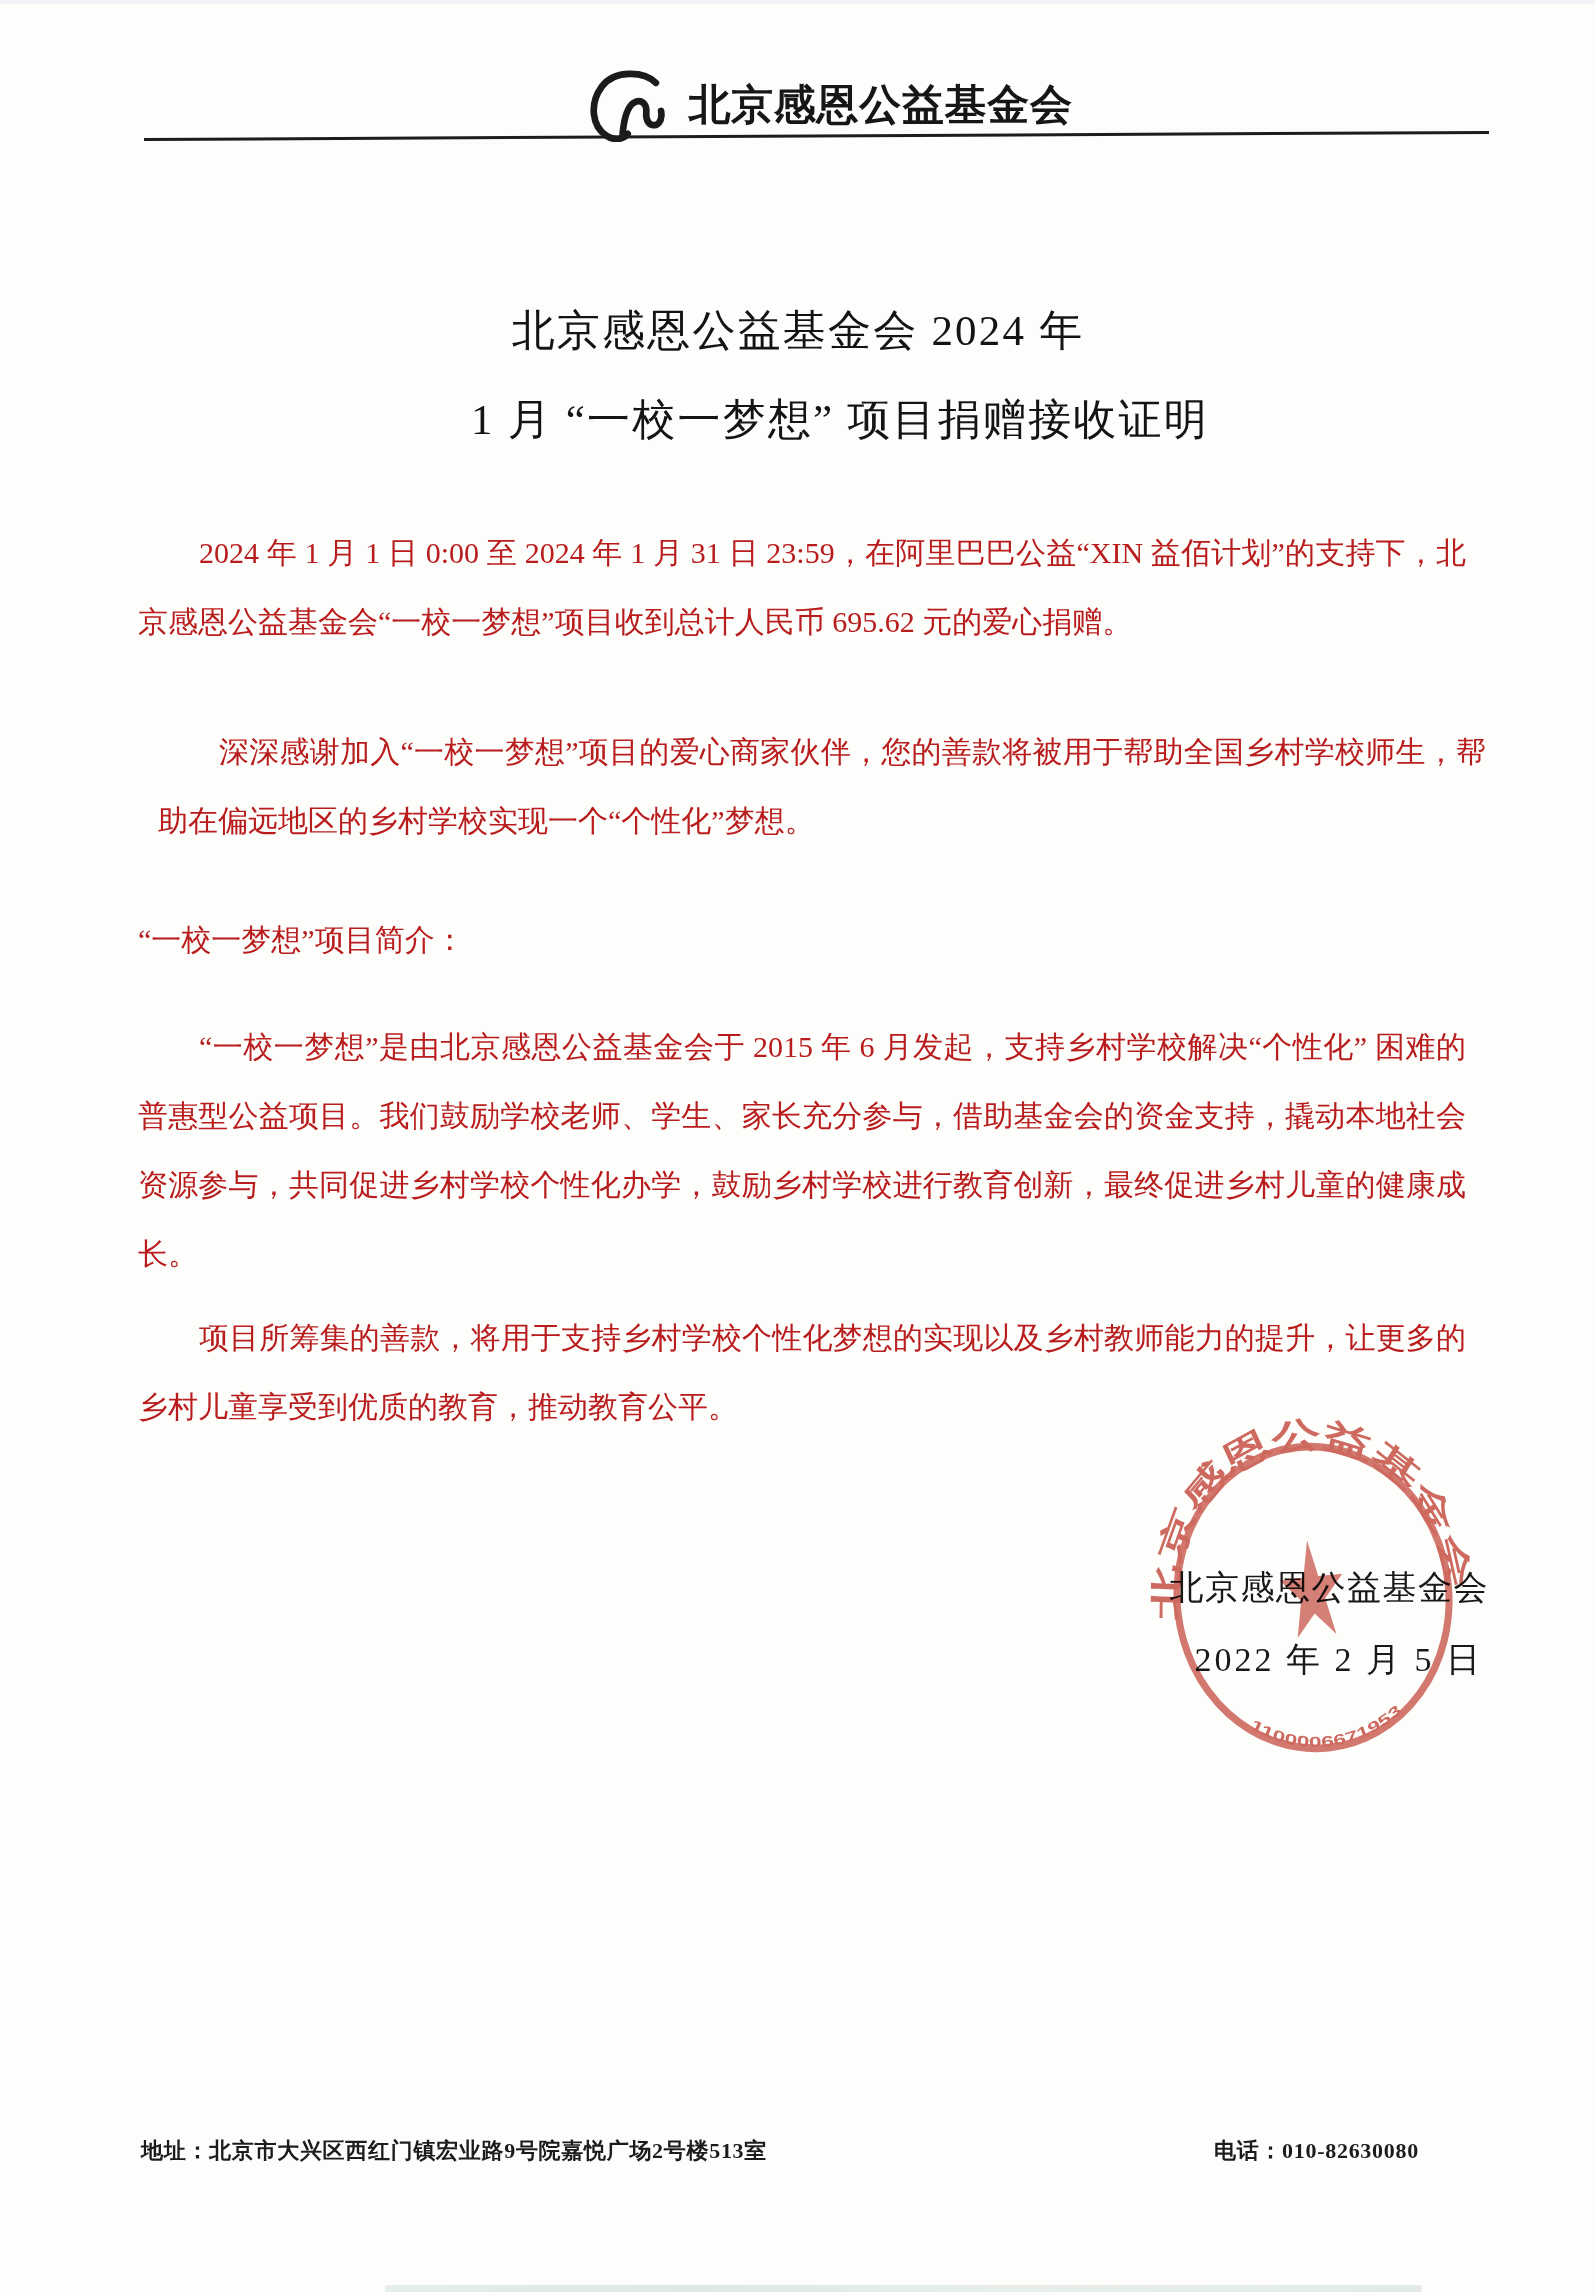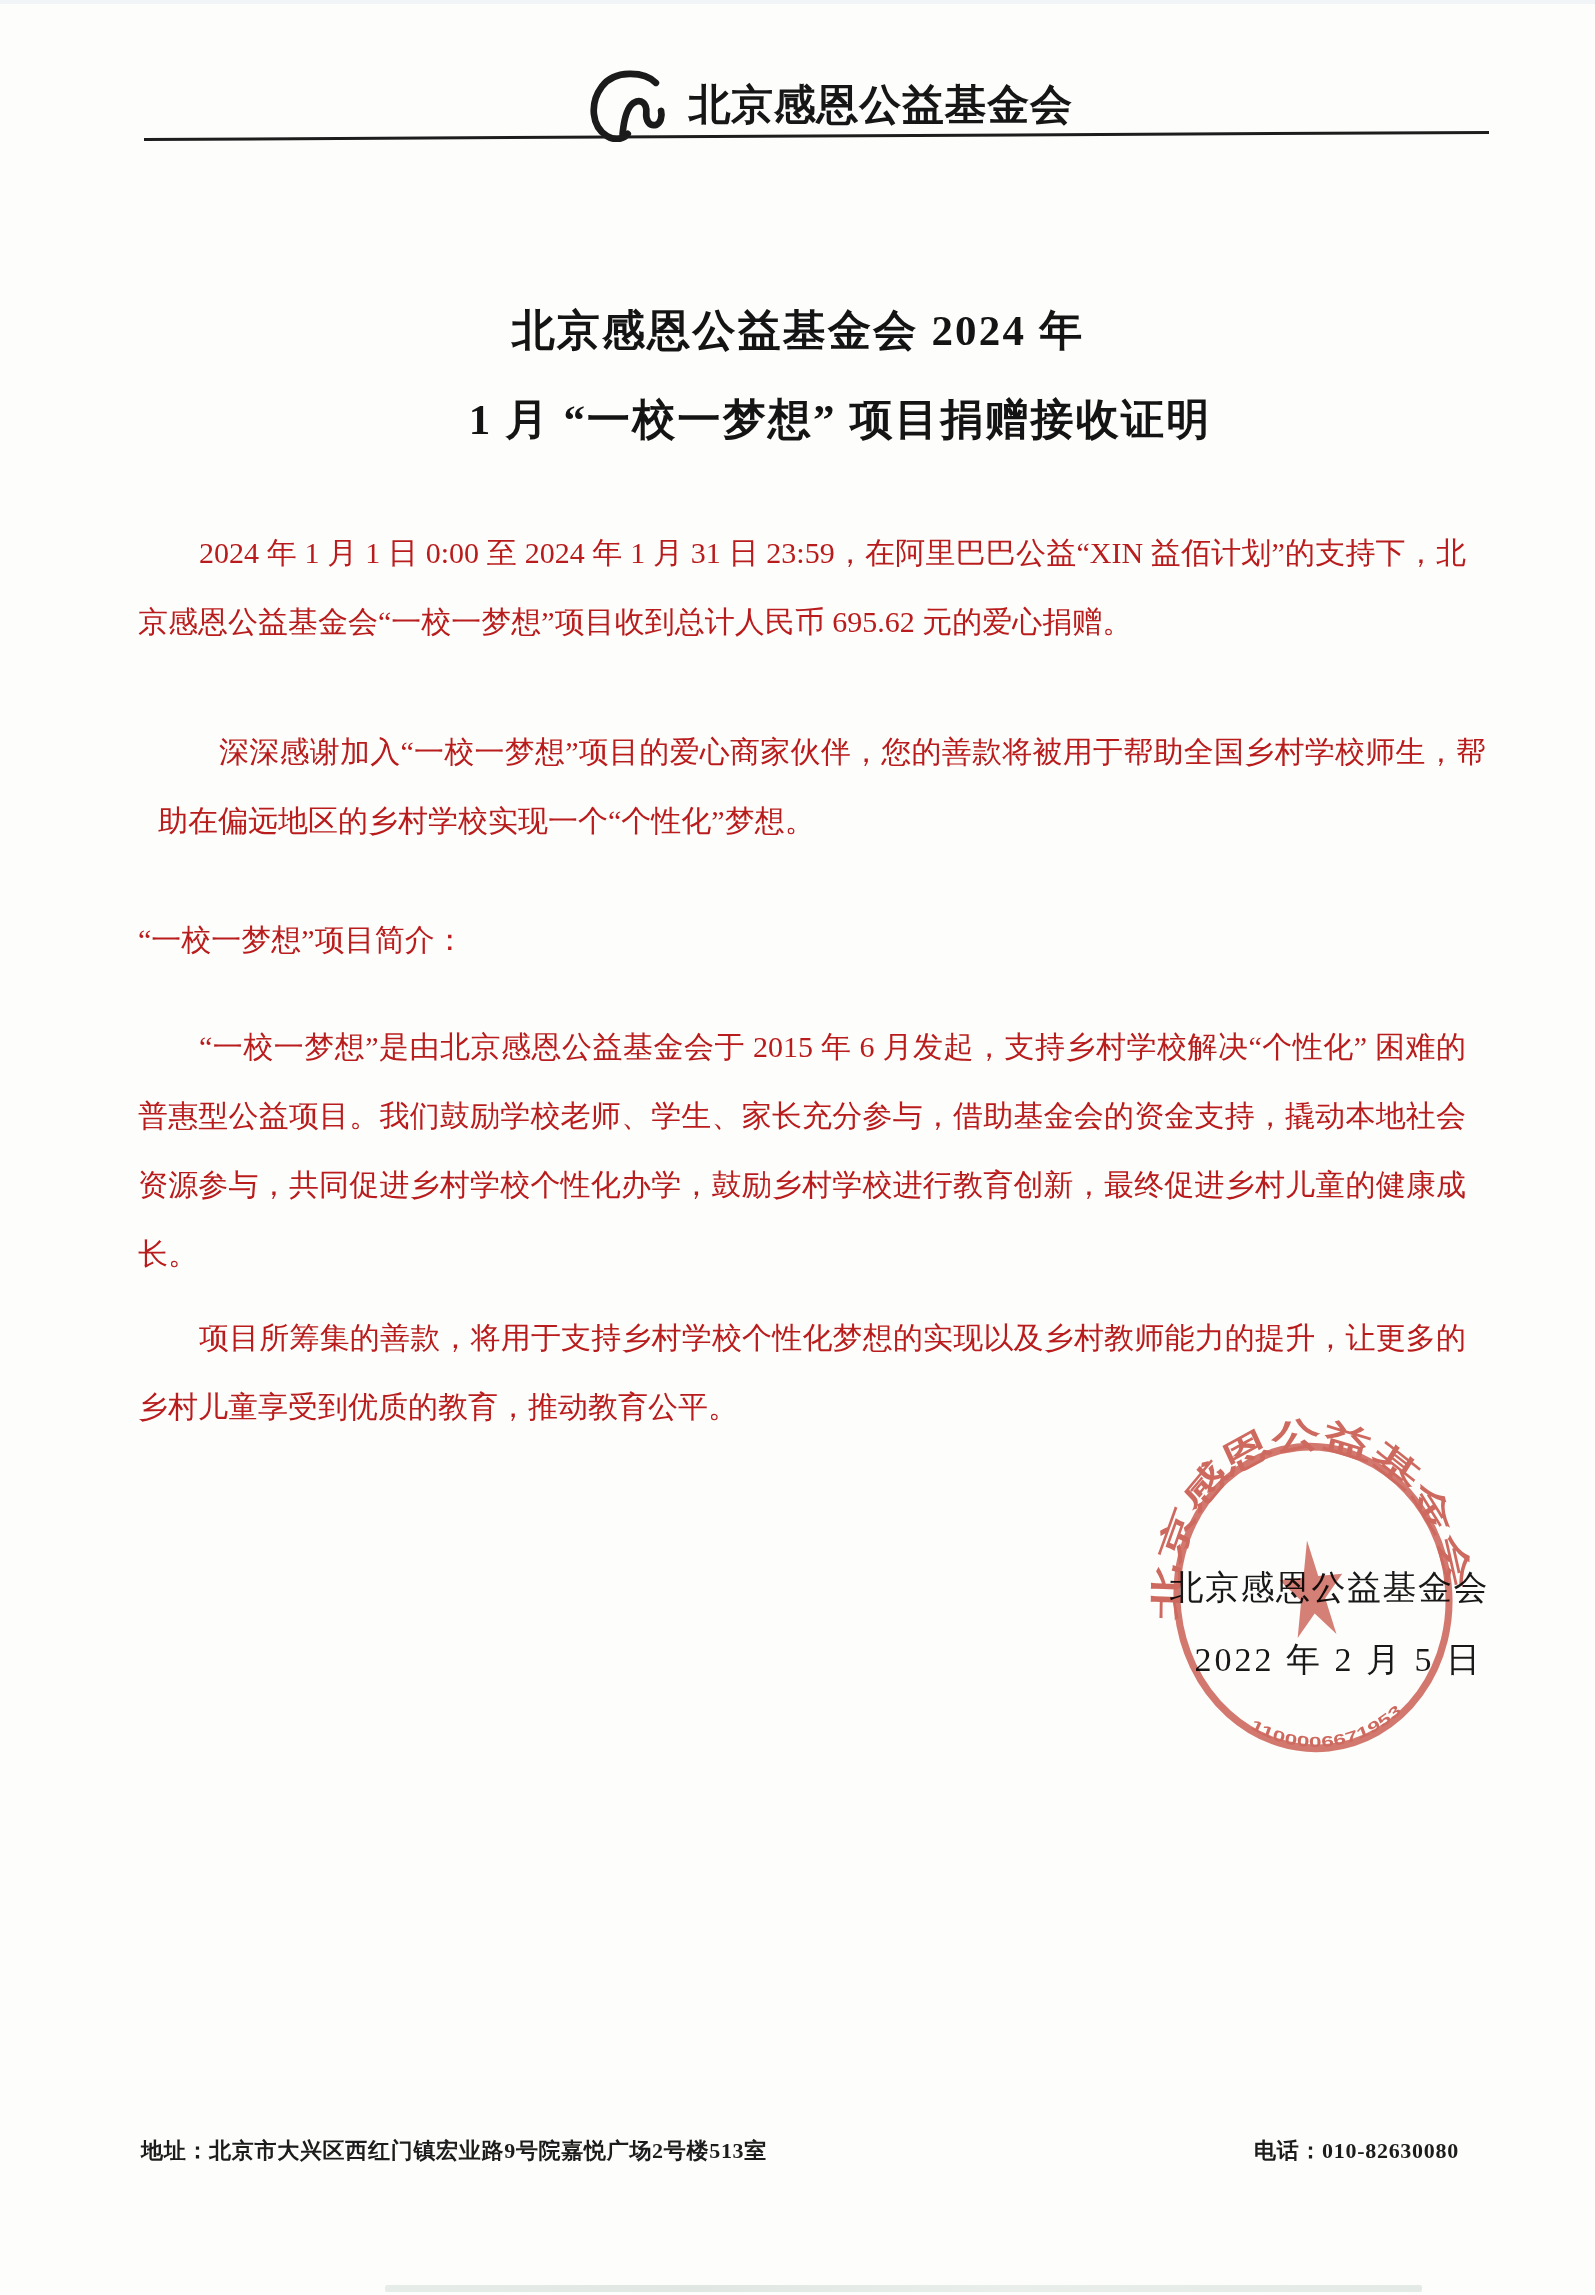--- a/index.html
+++ b/index.html
@@ -17,21 +17,21 @@
   .logo-mark{width:102px;height:74px;flex:0 0 auto;}
   .org-name{
     font-family:"Liberation Sans","DejaVu Sans",sans-serif;
     font-size:42px;font-weight:600;letter-spacing:0.7px;color:#161616;
     margin-left:7.4px;line-height:74px;white-space:nowrap;
   }
   .header-rule{position:absolute;top:138px;left:144px;width:1345px;height:3px;background:#1d1d1d;
     transform:rotate(-0.3deg);transform-origin:left center;}
   
   .doc-title{position:absolute;left:0;width:1596px;text-align:center;
-    font-size:43px;font-weight:700;color:#141414;letter-spacing:2.2px;white-space:nowrap;}
+    font-size:43px;font-weight:400;color:#141414;letter-spacing:2.2px;white-space:nowrap;}
   .title-1{top:302px;}
   .title-2{top:391px;padding-left:42px;}
   
   .para{position:absolute;left:138px;width:1328px;
     font-size:30px;line-height:69px;text-align:justify;color:#b91c1c;}
   .indent{text-indent:61px;}
   .p1{top:518px;}
   .p2{top:717px;margin-left:20px;}
   .sec-head{top:905px;text-align:left;}
   .p3{top:1012px;}
@@ -40,21 +40,21 @@
   .sign-block{position:absolute;right:107px;top:1568px;text-align:right;color:#181818;}
   .sign-org{font-size:34px;letter-spacing:1.5px;line-height:39px;white-space:nowrap;}
   .sign-date{font-size:34px;letter-spacing:3px;line-height:39px;margin-top:33px;padding-right:6px;white-space:nowrap;}
   
   .stamp{position:absolute;left:1150px;top:1418px;width:326px;height:359px;
     mix-blend-mode:multiply;opacity:.88;pointer-events:none;}
   .stamp text{font-family:"Liberation Sans","DejaVu Sans",sans-serif;font-weight:700;}
   
   .footer-item{position:absolute;top:2136px;font-size:22px;font-weight:700;color:#1c1c1c;white-space:nowrap;letter-spacing:0.7px;}
   .footer-address{left:141px;}
-  .footer-phone{left:1214px;margin-left:40px;}
+  .footer-phone{left:1214px;}
 </style>
 </head>
 <body>
 
 <div>
 
   <div class="scan-strip-top"></div>
 
   <div class="header">
     <svg class="logo-mark" viewBox="0 0 130 100" aria-hidden="true">

